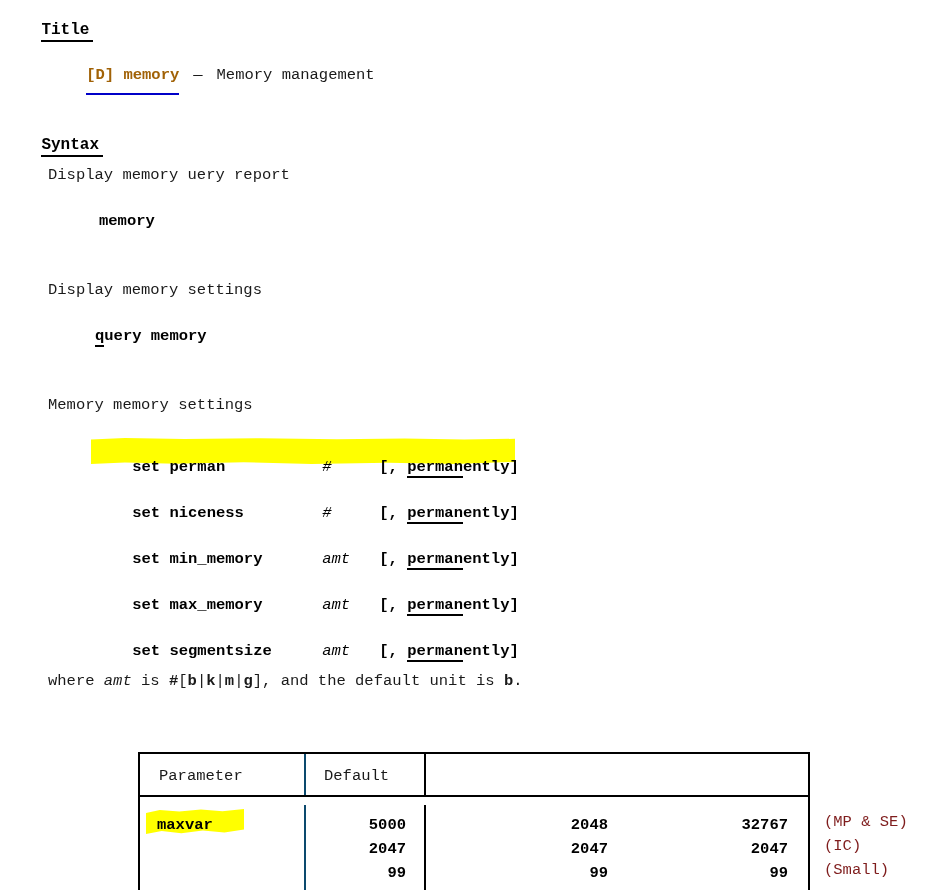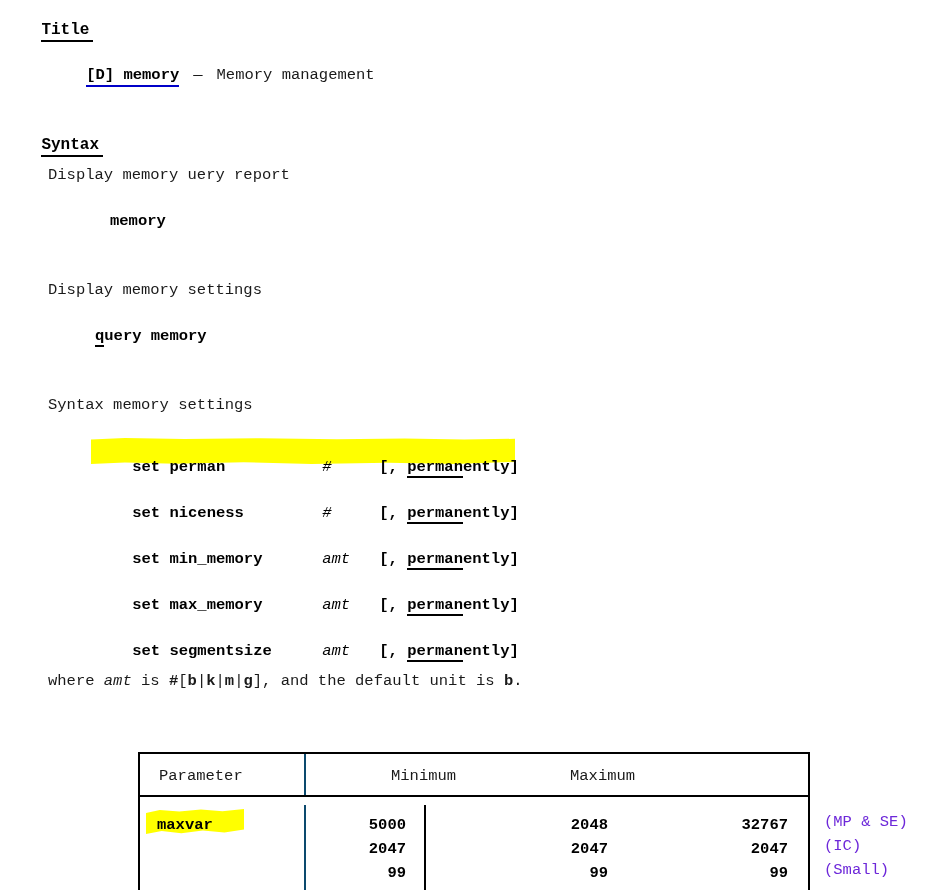--- a/index.html
+++ b/index.html
@@ -55,25 +55,25 @@
   .reg         { font-weight: normal; }
 
   
   .abbr {
     border-bottom: 2px solid #000000;
     padding-bottom: 0px;
   }
 
   
   .doclink {
-    color: #000000;
+    color: #a16207;
     font-weight: bold;
     text-decoration: none;
     border-bottom: 2px solid #0000c8;
-    padding-bottom: 1px;
+    padding-bottom: 9px;
     cursor: pointer;
   }
 
   
   .hl {
     position: absolute;
     background: #ffff00;
     z-index: 0;
   }
   .hl-syntax {
@@ -159,21 +159,21 @@
     color: #000000;
     white-space: pre;
     position: absolute;
   }
   .pt-notes {
     position: absolute;
     left: 824px;
     top: 810px;
     white-space: pre;
     font-size: 15.5px;
-    color: #6d28d9;
+    color: #7f1d1d;
     line-height: 24px;
   }
 </style>
 </head>
 <body>
 
 <div class="page">
 
   <div class="section-heading" style="top:6px;">
     <span class="hd-text">Title</span>
@@ -181,26 +181,26 @@
 
   <div class="line" style="left:49px; top:52px;">
     <a class="doclink" href="#">[D] memory</a><span style="padding-left:14px;">—</span><span style="padding-left:14px;">Memory management</span>
   </div>
 
   <div class="section-heading" style="top:121px;">
     <span class="hd-text">Syntax</span>
   </div>
 
   <div class="line" style="left:48px; top:168px;">Display memory uery report</div>
-  <div class="line bold" style="left:110px; top:214px;"><span>memory</span></div>
+  <div class="line bold" style="left:99px; top:214px;"><span>memory</span></div>
 
   <div class="line" style="left:48px; top:283px;">Display memory settings</div>
   <div class="line bold" style="left:95px; top:329px;"><span class="abbr">q</span><span>uery memory</span></div>
 
-  <div class="line" style="left:48px; top:398px;">Syntax memory settings</div>
+  <div class="line" style="left:48px; top:398px;">Memory memory settings</div>
 
   <div class="hl hl-syntax"></div>
 
   <div class="line bold above" style="left:95px; top:444px;">
     <span style="display:inline-block; width:190px;">set perman</span><span class="ital reg" style="display:inline-block; width:57px;">#</span><span>[, </span><span class="abbr">perman</span><span>ently</span><span>]</span>
   </div>
 
   <div class="line bold" style="left:95px; top:490px;">
     <span style="display:inline-block; width:190px;">set niceness</span><span class="ital reg" style="display:inline-block; width:57px;">#</span><span>[, </span><span class="abbr">perman</span><span>ently</span><span>]</span>
   </div>
@@ -219,23 +219,22 @@
 
   <div class="line" style="left:48px; top:674px;"><span>where </span><span class="ital">amt</span><span> is </span><span class="bld">#</span><span>[</span><span class="bld">b</span><span>|</span><span class="bld">k</span><span>|</span><span class="bld">m</span><span>|</span><span class="bld">g</span><span>],</span><span> and the default unit is </span><span class="bld">b</span><span>.</span></div>
 
   <div class="hl hl-maxvar"></div>
 
   <div class="param-table">
     <div class="pt-header">
       <div class="pt-c1">
         <span class="pt-head-cell" style="left:19px; top:15px;">Parameter</span>
       </div>
-      <div class="pt-c3">
-        <span class="pt-head-cell" style="left:85px; top:15px;">Minimum</span>
-        <span class="pt-head-cell" style="left:264px; top:15px;">Maximum</span>
+      <div class="pt-c2">
+        <span class="pt-head-cell" style="left:18px; top:15px;">Default</span>
       </div>
     </div>
 
     <div class="pt-body">
       <div class="pt-c1">
         <span class="pt-cell-name" style="left:17px; top:13px;">maxvar</span>
       </div>
 
       <div class="pt-c2">
         <span class="pt-cell-num" style="right:18px; top:13px;">5000</span>

